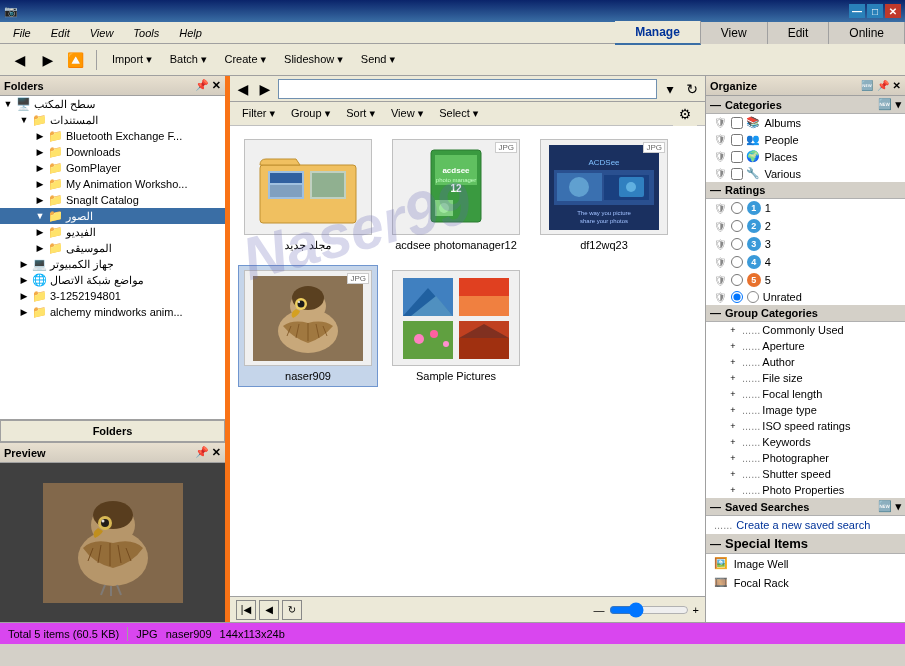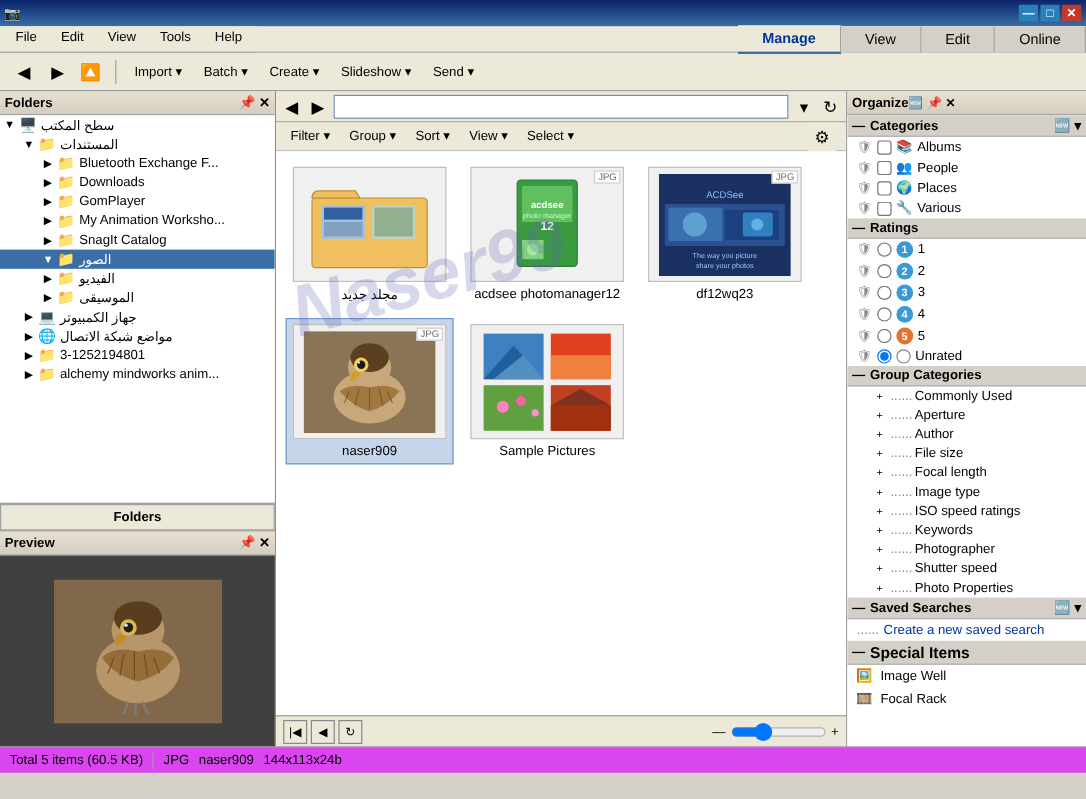--- a/index.html
+++ b/index.html
@@ -252,21 +252,21 @@
       border-left: 1px solid #a0a0a0;
       display: flex;
       flex-direction: column;
       overflow: hidden;
     }
     #organize-header {
       background: linear-gradient(to bottom, #e8e0d0, #d4cdc0);
       height: 20px;
       display: flex;
       align-items: center;
-      justify-content: flex-start;
+      justify-content: space-between;
       padding: 0 4px;
       border-bottom: 1px solid #a0a0a0;
       font-size: 11px;
       font-weight: bold;
     }
     #organize-content {
       flex: 1;
       overflow-y: auto;
       background: white;
     }
@@ -380,21 +380,21 @@
     <span>📷</span>
   </div>
   <div id="titlebar-controls">
     <div class="title-btn min">—</div>
     <div class="title-btn max">□</div>
     <div class="title-btn close">✕</div>
   </div>
 </div>
 
 <div style="display:flex; justify-content:space-between; background:#ece9d8; border-bottom:1px solid #a0a0a0; height:22px; align-items:stretch;">
-  <div id="menubar" style="display:flex; align-items:flex-start;">
+  <div id="menubar" style="display:flex; align-items:center;font-style:italic;">
     <span class="menu-item">File</span>
     <span class="menu-item">Edit</span>
     <span class="menu-item">View</span>
     <span class="menu-item">Tools</span>
     <span class="menu-item">Help</span>
   </div>
   <div id="top-tabs" style="display:flex; align-items:center; height:22px;">
     <div class="top-tab active">Manage</div>
     <div class="top-tab">View</div>
     <div class="top-tab">Edit</div>
@@ -419,21 +419,21 @@
   <div class="toolbar-dropdown">
     <span>Slideshow ▾</span>
   </div>
   <div class="toolbar-dropdown">
     <span>Send ▾</span>
   </div>
 </div>
 
 <div id="main-layout" style="display:flex; height:calc(666px - 22px - 22px - 22px - 32px - 22px); overflow:hidden;">
 
-  <div style="width:230px; min-width:230px; display:flex; flex-direction:column; border-right:1px solid #f97316;">
+  <div style="width:230px; min-width:230px; display:flex; flex-direction:column; border-right:5px solid #f97316;">
 
     <div style="flex:1; display:flex; flex-direction:column; min-height:0;">
       <div id="folders-header">
         <span>Folders</span>
         <div id="folders-header-right">
           <span style="cursor:pointer;">📌</span>
           <span style="cursor:pointer;">✕</span>
         </div>
       </div>
       <div id="folders-tree">

